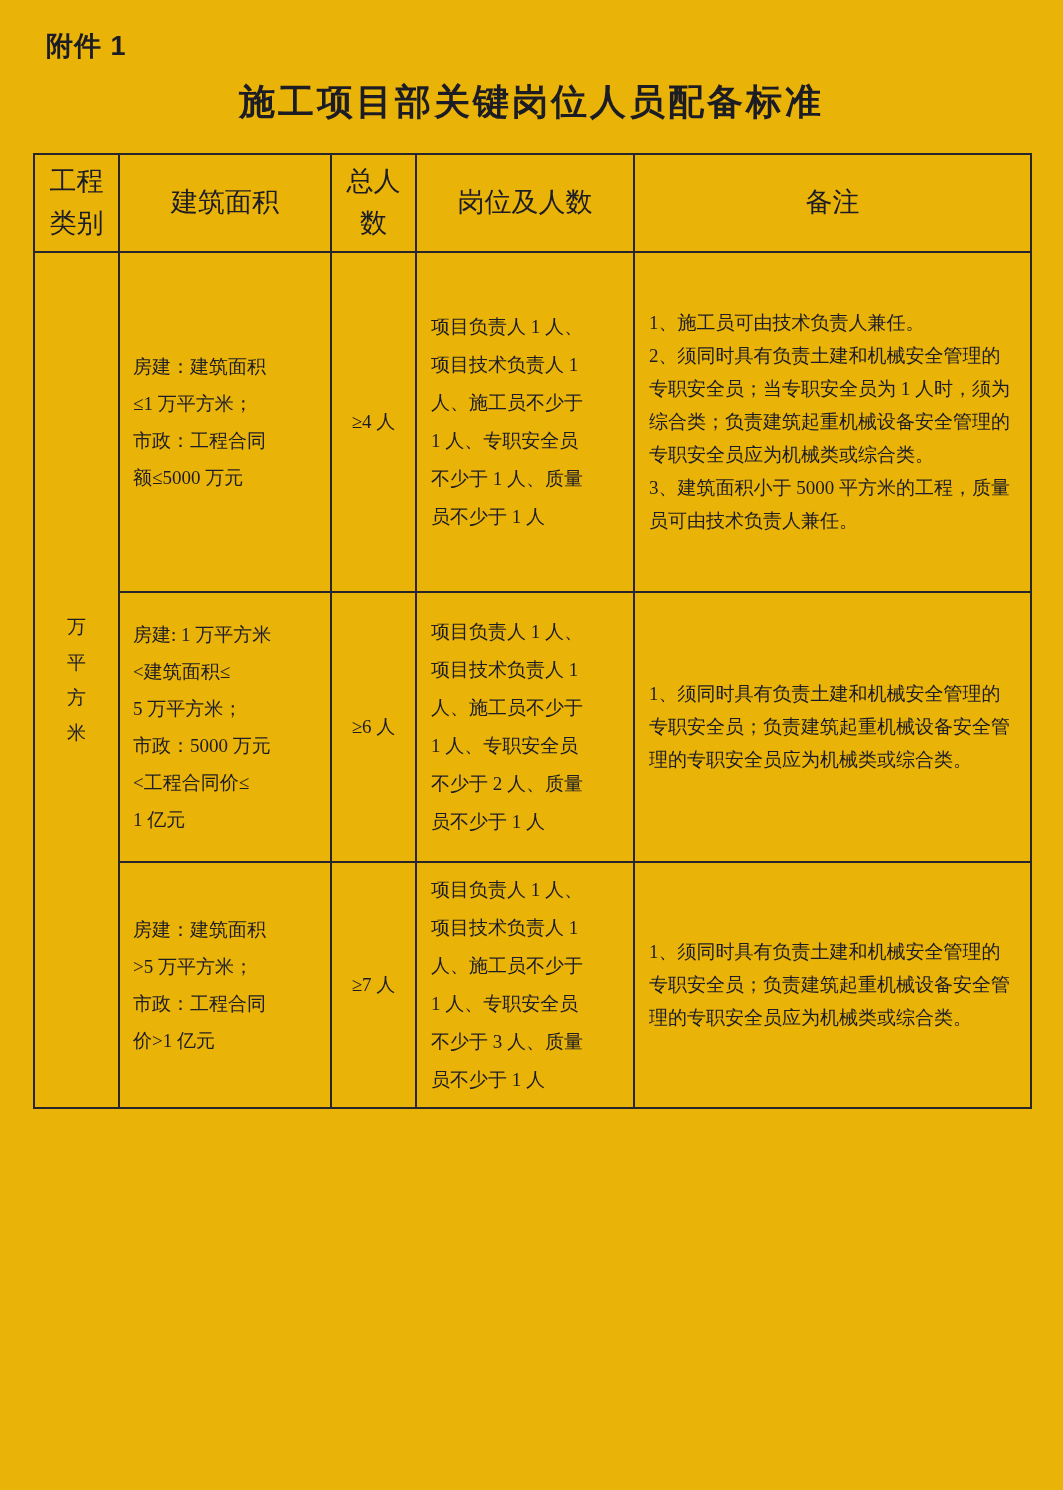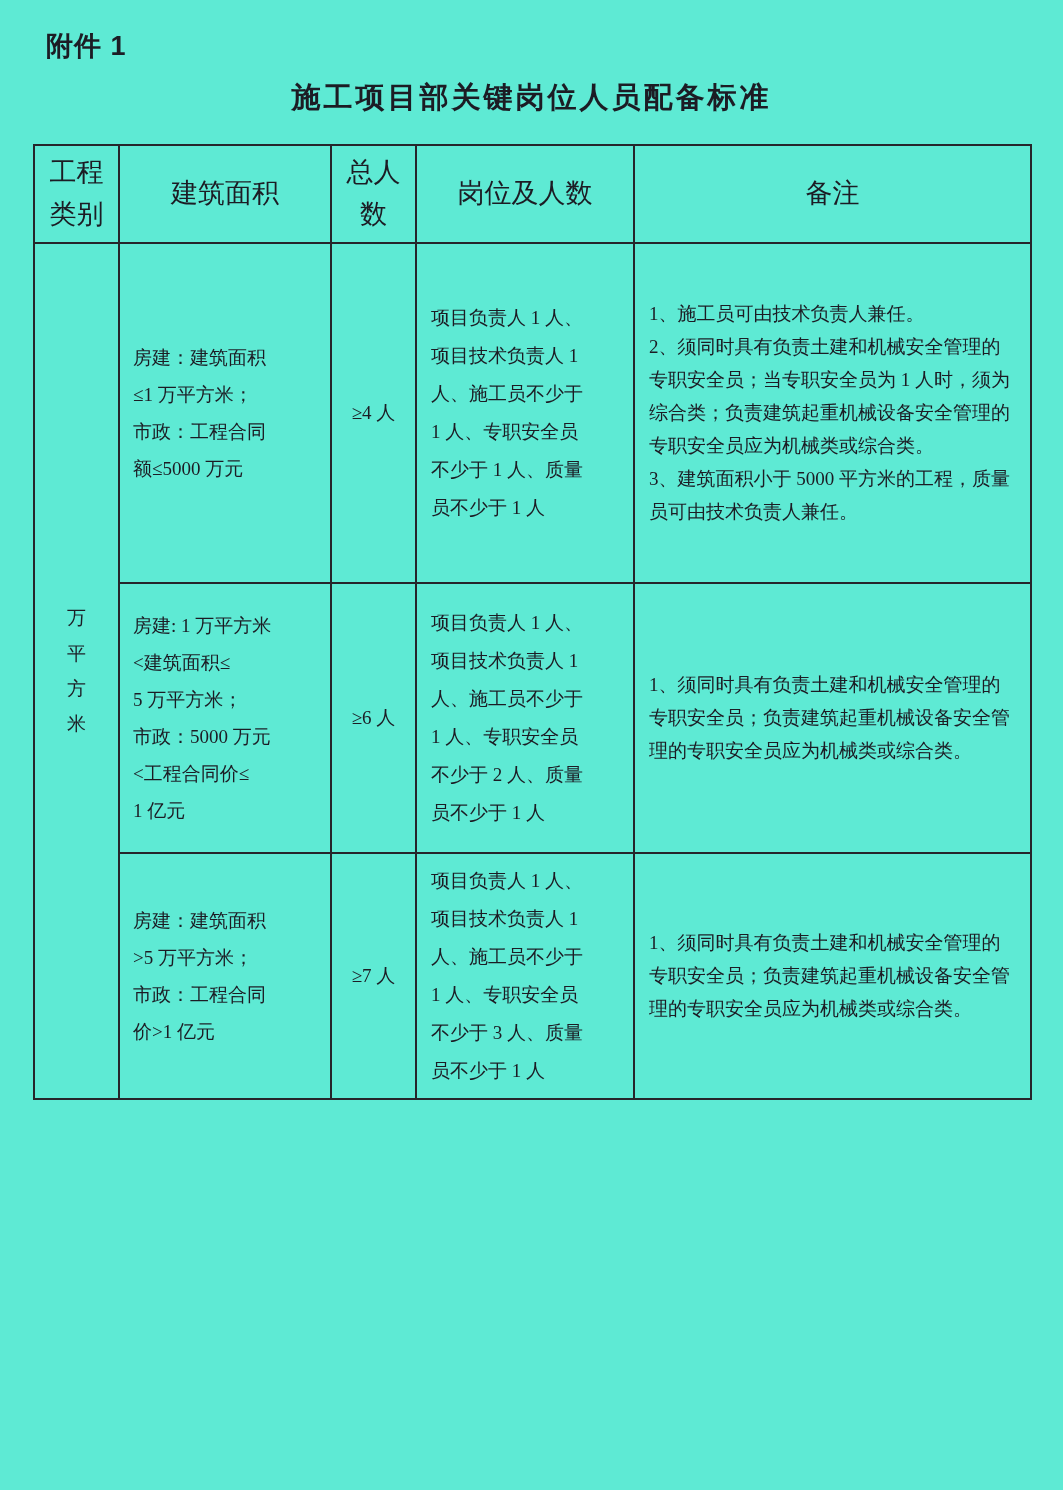--- a/index.html
+++ b/index.html
@@ -6,35 +6,35 @@
   html, body { background: #ffffff; }
   body {
     width: 1063px;
     min-height: 1490px;
     font-family: "Liberation Serif", serif;
     color: #1c1c24;
   }
   .page {
     width: 1063px;
     height: 1490px;
-    background: #5eead4;
+    background: #eab308;
     padding-top: 28px;
     position: relative;
   }
   .attachment-label {
     font-family: "Liberation Sans", sans-serif;
     font-weight: 600;
     font-size: 27px;
     margin-left: 46px;
     letter-spacing: 1px;
   }
   .doc-title {
     font-family: "Liberation Sans", sans-serif;
     font-weight: 700;
-    font-size: 29px;
+    font-size: 36px;
     text-align: center;
     letter-spacing: 3px;
     margin-top: 14px;
   }
   table.standards {
     border-collapse: collapse;
     table-layout: fixed;
     width: 997px;
     margin-left: 33px;
     margin-top: 26px;

